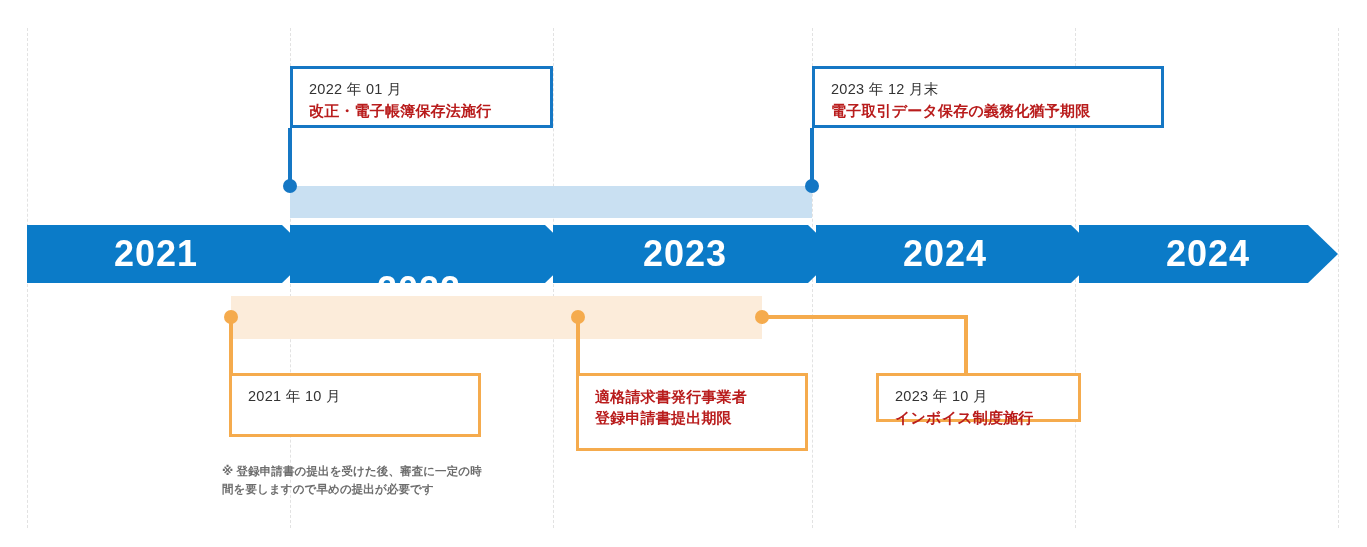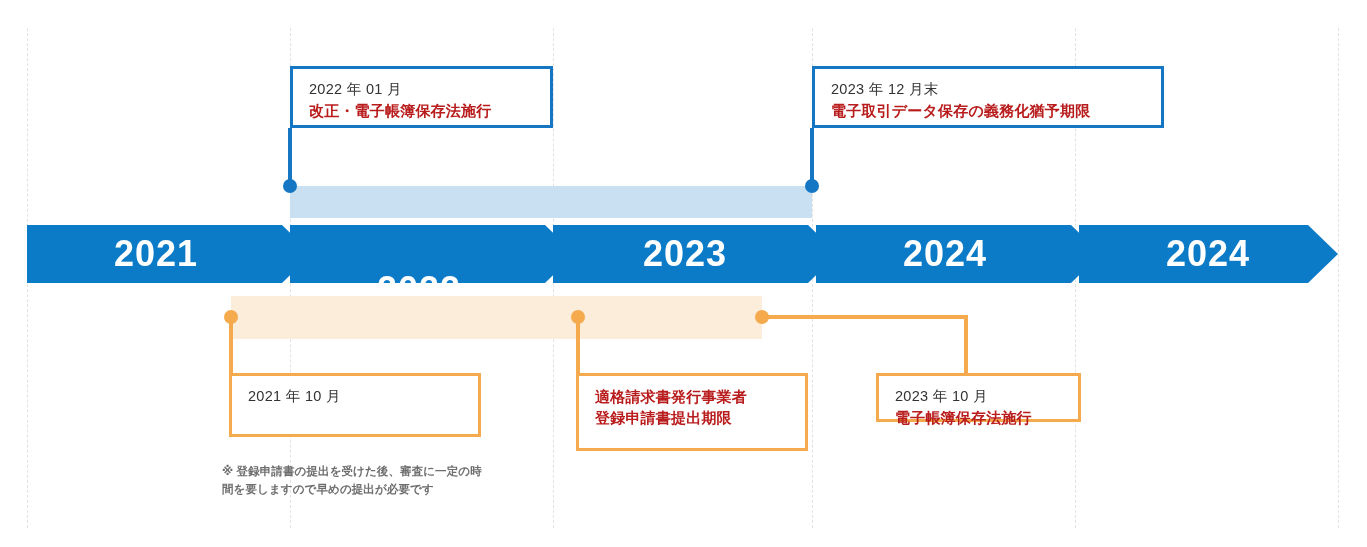--- a/index.html
+++ b/index.html
@@ -154,16 +154,16 @@
   <div class="vline line-orange" style="left:576px; top:317px; height:65px;"></div>
   <div class="callout orange" style="left:576px; top:373px; width:232px; height:78px;">
     <div class="title two-line">適格請求書発行事業者<br>登録申請書提出期限</div>
   </div>
 
   <div class="dot dot-orange" style="left:755px; top:310px;"></div>
   <div class="hline line-orange" style="left:762px; top:315px; width:206px;"></div>
   <div class="vline line-orange" style="left:964px; top:315px; height:62px;"></div>
   <div class="callout orange" style="left:864px; top:373px; width:205px; height:49px;margin-left:12px;">
     <div class="date">2023 年 10 月</div>
-    <div class="title">電子帳簿保存法施行</div>
+    <div class="title">インボイス制度施行</div>
   </div>
 
 </div>
 
 </body></html>

